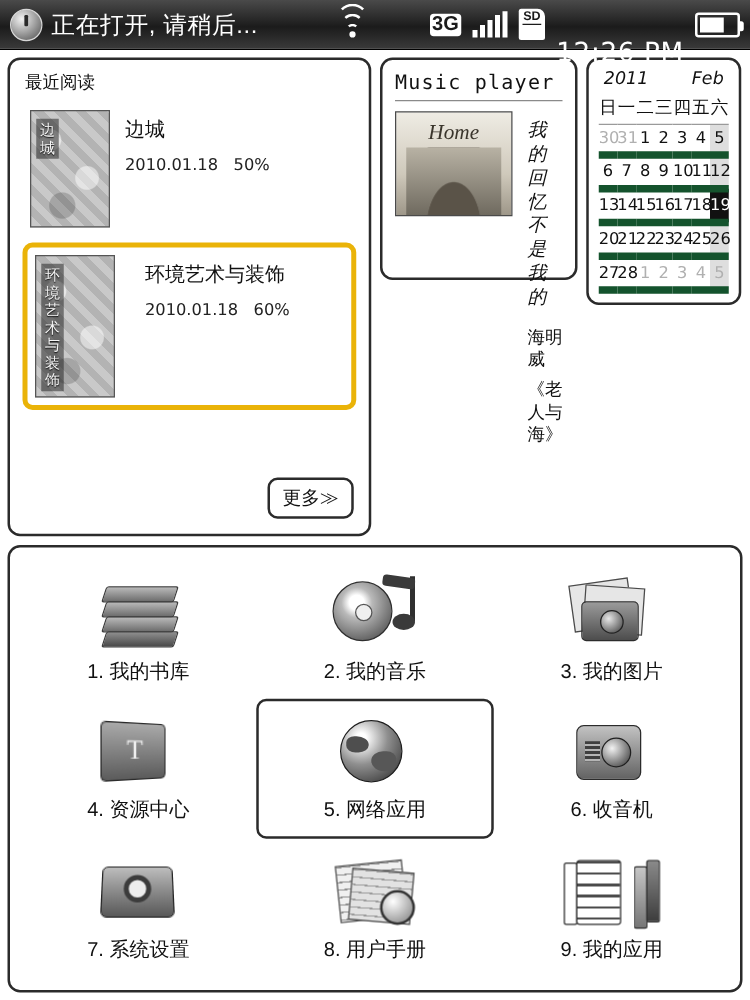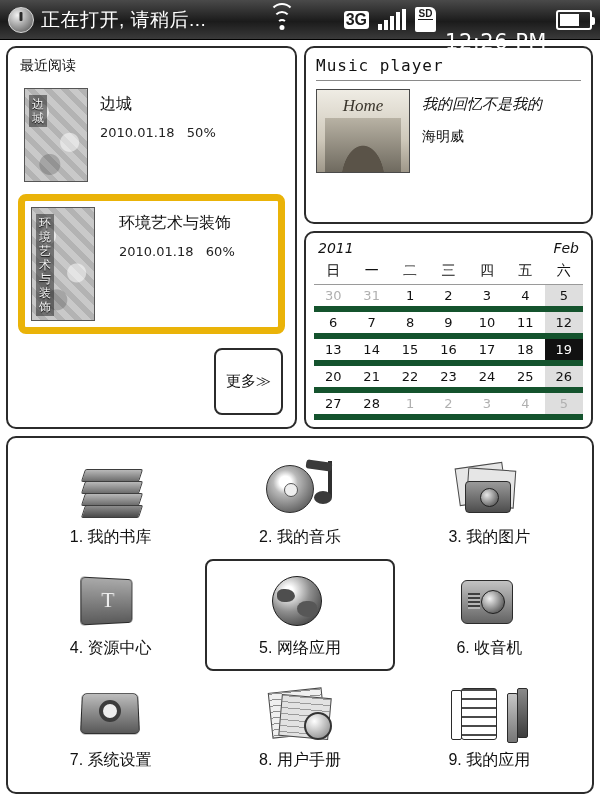--- a/index.html
+++ b/index.html
@@ -210,21 +210,21 @@
   }
   .book-item {
     display: flex;
     gap: 12px;
     padding: 6px;
     border-radius: 8px;
     box-sizing: border-box;
     margin-bottom: 6px;
   }
   .book-item.selected {
-    border: 7px solid #eab308;
+    border: 4px solid #eab308;
     gap: 24px;
   }
   .cover {
     width: 62px;
     height: 92px;
     border: 1px solid #555;
     position: relative;
     overflow: hidden;
     flex: 0 0 auto;
     background:
@@ -268,30 +268,30 @@
     font-size: 13px;
     color: #222;
     font-family: "DejaVu Sans", sans-serif;
   }
   .more-btn {
     position: absolute;
     right: 12px;
     bottom: 12px;
     border: 2px solid #2b2b2b;
     border-radius: 8px;
-    padding: 22px 10px;
+    padding: 5px 10px;
     font-size: 15px;
     color: #111;
     background: #fff;
   }
 
   
   .col-right {
     display: flex;
-    flex-direction: column;
+    flex-direction: row;
     gap: 7px;
     width: 289px;
   }
   #music {
     height: 178px;
     padding: 8px 10px;
     box-sizing: border-box;
   }
   #music .mp-head {
     font-family: "DejaVu Sans Mono", monospace;
@@ -703,20 +703,21 @@
 
         <div class="panel" id="music">
           <div class="mp-head">Music player</div>
           <div class="mp-body">
             <div class="album">
               <div class="al-word">Home</div>
             </div>
             <div class="mp-text">
               <div class="mp-line1">我的回忆不是我的</div>
               <div class="mp-line2">海明威</div>
+              <div class="mp-line3">《老人与海》</div>
             </div>
           </div>
         </div>
 
         <div class="panel" id="calendar">
           <div class="cal-head">
             <span>2011</span>
             <span>Feb</span>
           </div>
           <table class="cal">

